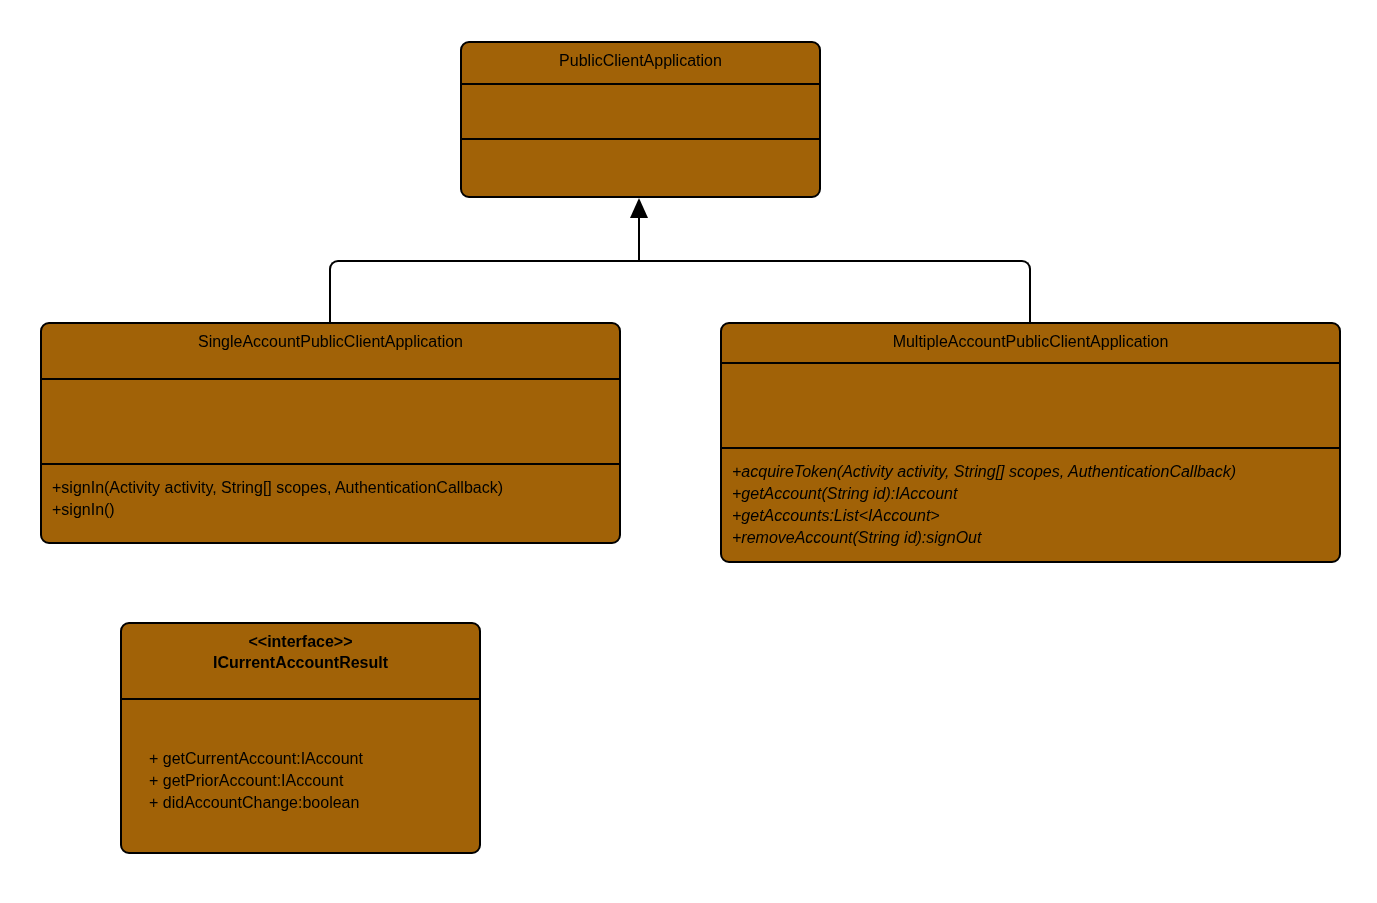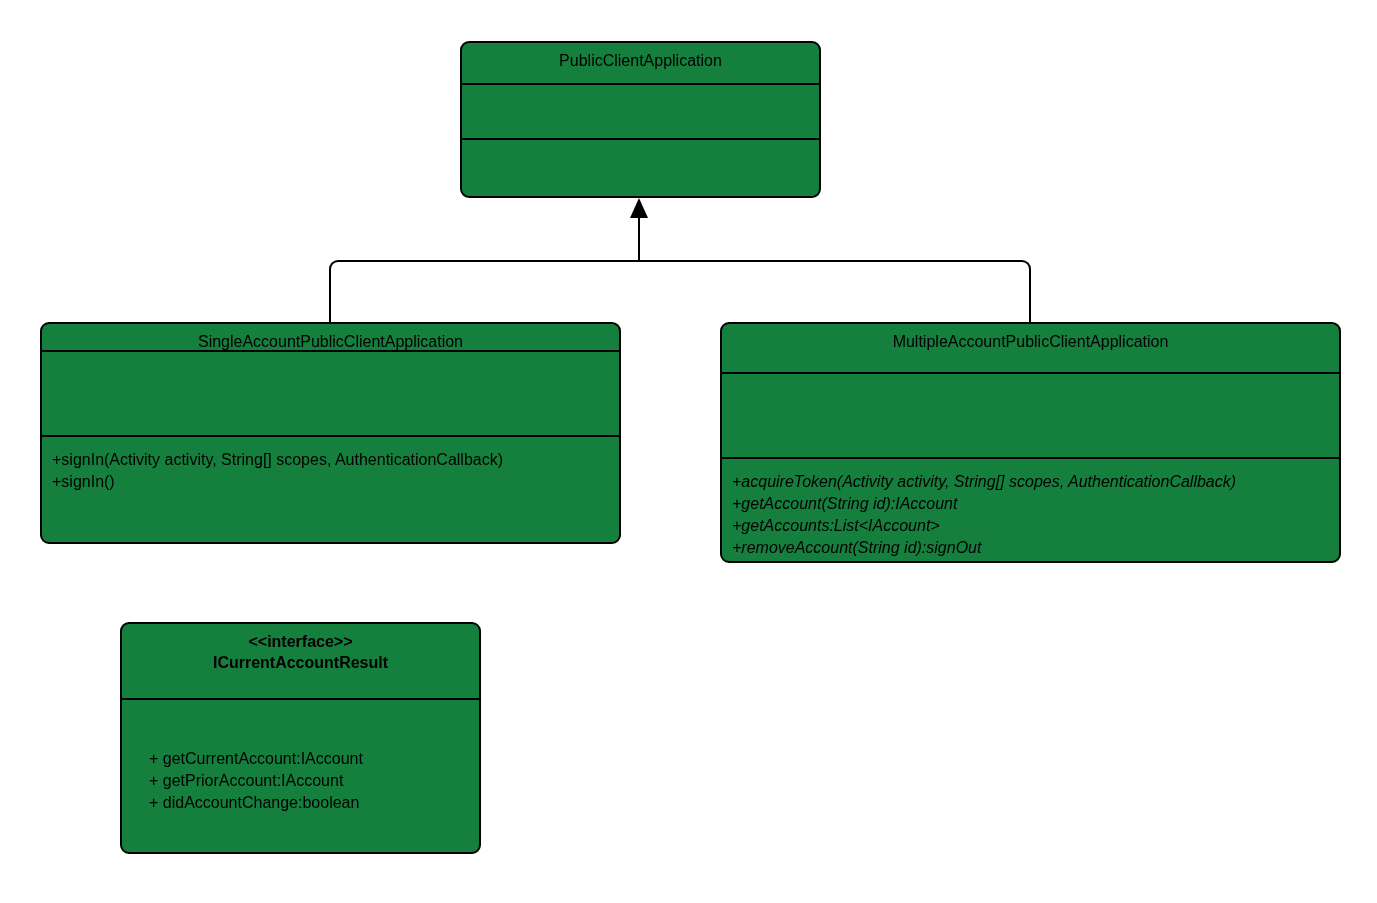--- a/index.html
+++ b/index.html
@@ -17,21 +17,21 @@
   }
   #diagram-canvas {
     position: absolute;
     left: 0; top: 0;
     width: 1377px;
     height: 903px;
   }
   .uml-class {
     position: absolute;
     box-sizing: border-box;
-    background: #15803d;
+    background: #a16207;
     border: 2px solid #000000;
     border-radius: 9px;
     overflow: hidden;
   }
   .uml-compartment {
     box-sizing: border-box;
     position: relative;
   }
   .uml-compartment + .uml-compartment {
     border-top: 2px solid #000000;
@@ -117,30 +117,30 @@
 
   <div class="conn-line conn-h" style="left:639px; top:260px; width:382px;"></div>
 
   <div class="conn-corner corner-tl" style="left:329px; top:260px; width:12px; height:12px;"></div>
   <div class="conn-line conn-v" style="left:329px; top:270px; height:54px;"></div>
 
   <div class="conn-corner corner-tr" style="left:1019px; top:260px; width:12px; height:12px;"></div>
   <div class="conn-line conn-v" style="left:1029px; top:270px; height:54px;"></div>
 
   <div class="uml-class" style="left:40px; top:322px; width:581px; height:222px;">
-    <div class="uml-compartment uml-title" style="height:26px;">SingleAccountPublicClientApplication</div>
+    <div class="uml-compartment uml-title" style="height:54px;">SingleAccountPublicClientApplication</div>
     <div class="uml-compartment uml-empty" style="height:67px;"></div>
     <div class="uml-compartment uml-members" style="height:115px;">
       <span class="uml-member">+signIn(Activity activity, String[] scopes, AuthenticationCallback)</span>
       <span class="uml-member">+signIn()</span>
     </div>
   </div>
 
   <div class="uml-class" style="left:720px; top:322px; width:621px; height:241px;">
-    <div class="uml-compartment uml-title" style="height:48px;">MultipleAccountPublicClientApplication</div>
+    <div class="uml-compartment uml-title" style="height:38px;">MultipleAccountPublicClientApplication</div>
     <div class="uml-compartment uml-empty" style="height:67px;"></div>
     <div class="uml-compartment uml-members" style="height:134px;font-style:italic;">
       <span class="uml-member">+acquireToken(Activity activity, String[] scopes, AuthenticationCallback)</span>
       <span class="uml-member">+getAccount(String id):IAccount</span>
       <span class="uml-member">+getAccounts:List&lt;IAccount&gt;</span>
       <span class="uml-member">+removeAccount(String id):signOut</span>
     </div>
   </div>
 
   <div class="uml-class" style="left:120px; top:622px; width:361px; height:232px;">

